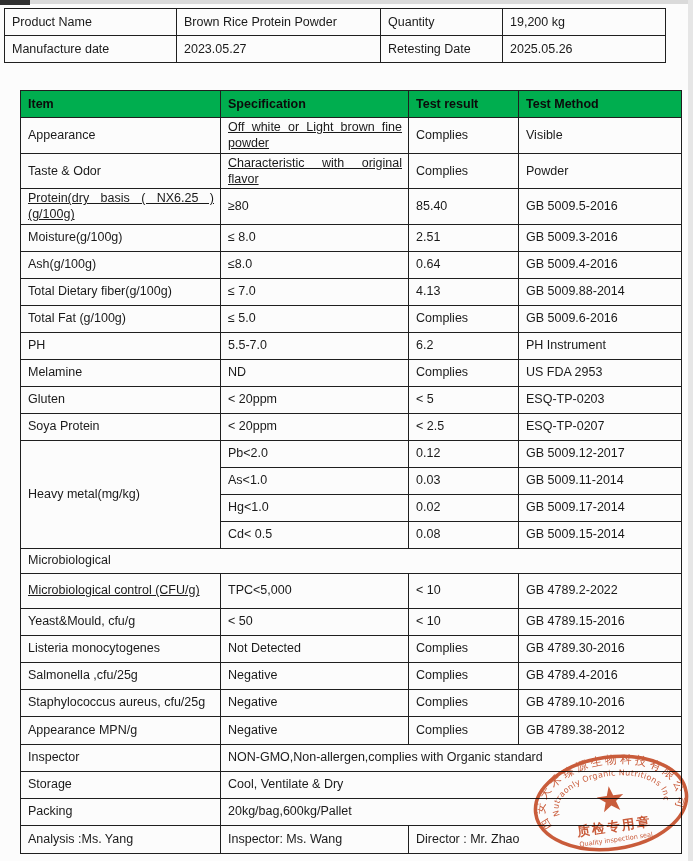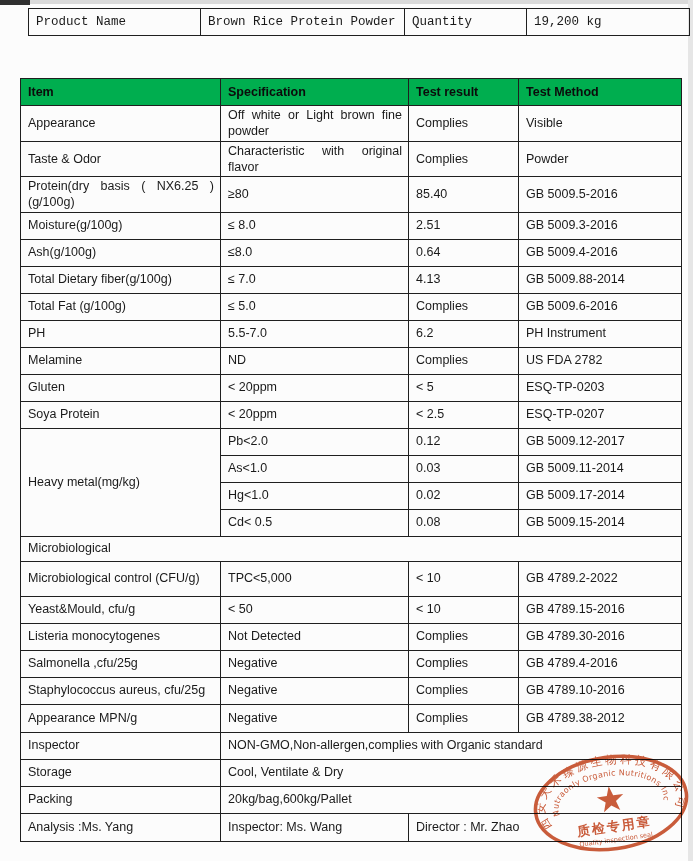--- a/index.html
+++ b/index.html
@@ -8,25 +8,25 @@
     font-family:"Liberation Sans",sans-serif;color:#1a1a1a;overflow:hidden;
   }
   .edge-top{position:absolute;left:0;top:0;width:693px;height:4px;background:#dadada;}
   .edge-right{position:absolute;right:0;top:0;width:5px;height:861px;background:#e6e6e6;}
   .scan-mark{position:absolute;left:0;top:0;width:30px;height:5px;background:#303030;}
   table{border-collapse:collapse;table-layout:fixed;}
   td,th{
     border:1.5px solid #1f1f1f;font-size:12.5px;padding:1px 6px 1px 7px;
     vertical-align:middle;text-align:left;font-weight:normal;line-height:1.3;overflow:hidden;
   }
-  .t-info{position:absolute;left:28px;top:8px;width:661px;font-family:Liberation Mono, monospace;}
-  .t-spec{position:absolute;left:20px;top:78px;width:661px;border-radius:24px;}
+  .t-info{position:absolute;left:4px;top:8px;width:661px;}
+  .t-spec{position:absolute;left:20px;top:90px;width:661px;border-radius:24px;}
   th.green{background:var(--header-green,#00ae4f);font-weight:bold;color:#0b0b0b;}
   .bold{font-weight:normal;}
-  .just{text-align:justify;}
+  .just{text-align:justify;text-decoration:underline;}
   .h25{height:25px}.h27{height:27px}.h28{height:28px}.h32{height:32px}.h33{height:33px}.h35{height:35px}
   .stamp{position:absolute;left:528px;top:750px;mix-blend-mode:multiply;opacity:.93;}
   .stamp text{font-family:"DejaVu Sans",sans-serif;}
 </style>
 </head>
 <body>
 
 <div class="edge-top"></div>
 <div class="edge-right"></div>
 <div class="scan-mark"></div>
@@ -38,20 +38,26 @@
       <col style="width:122px">
       <col style="width:163px">
     </colgroup>
   <tbody>
       <tr class="h27">
     <td>Product Name</td>
     <td>Brown Rice Protein Powder</td>
     <td>Quantity</td>
     <td>19,200 kg</td>
   </tr>
+  <tr class="h27">
+    <td>Manufacture date</td>
+    <td>2023.05.27</td>
+    <td>Retesting Date</td>
+    <td>2025.05.26</td>
+  </tr>
 </tbody>
   </table>
 
 <table class="t-spec">
   <colgroup>
       <col style="width:200px">
       <col style="width:188px">
       <col style="width:110px">
       <col style="width:163px">
     </colgroup>
@@ -107,21 +113,21 @@
   <tr class="h27">
     <td>PH</td>
     <td>5.5-7.0</td>
     <td>6.2</td>
     <td>PH Instrument</td>
   </tr>
   <tr class="h27">
     <td>Melamine</td>
     <td>ND</td>
     <td>Complies</td>
-    <td>US FDA 2782</td>
+    <td>US FDA 2953</td>
   </tr>
   <tr class="h27">
     <td>Gluten</td>
     <td>&lt; 20ppm</td>
     <td>&lt; 5</td>
     <td>ESQ-TP-0203</td>
   </tr>
   <tr class="h27">
     <td>Soya Protein</td>
     <td>&lt; 20ppm</td>

